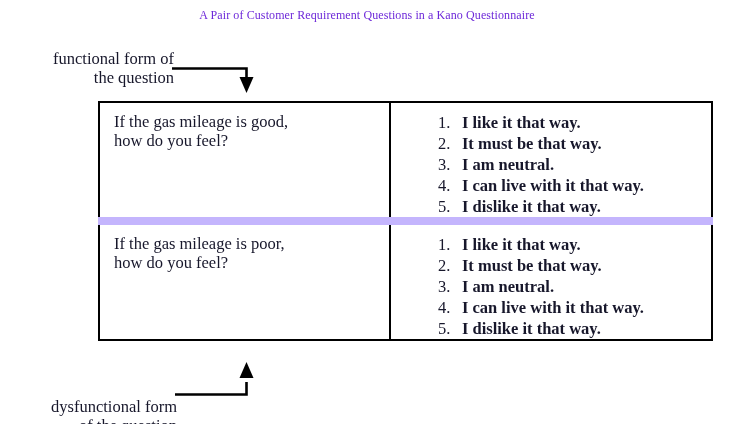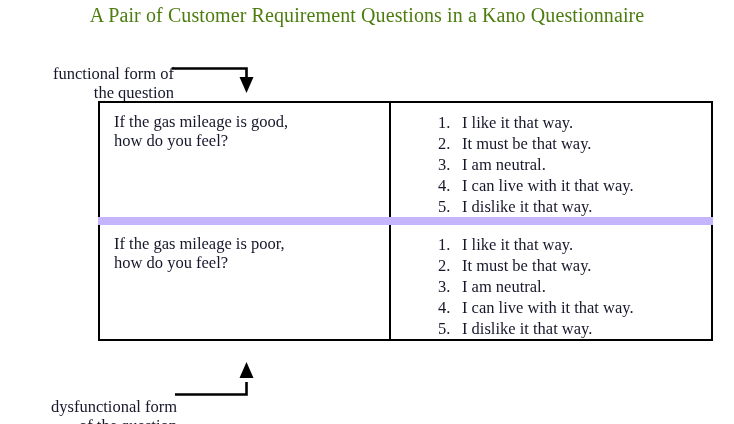--- a/index.html
+++ b/index.html
@@ -16,38 +16,38 @@
     overflow: hidden;
   }
 
   
   #figure-title {
     position: absolute;
     left: 0;
     top: 5px;
     width: 734px;
     text-align: center;
-    font-size: 20px;
+    font-size: 12px;
     line-height: 20px;
-    color: #4d7c0f;
+    color: #6d28d9;
     letter-spacing: 0.1px;
   }
 
   
   .annot-label {
     position: absolute;
     font-size: 16.5px;
     line-height: 19px;
     color: #17172b;
     text-align: right;
     white-space: pre-line;
   }
   #functional-label {
     left: 0px;
-    top: 64px;
+    top: 49px;
     width: 174px;
   }
   #dysfunctional-label {
     left: 0px;
     top: 397px;
     width: 177px;
   }
 
   
   #connector-layer {
@@ -108,20 +108,21 @@
     display: flex;
     padding-left: 47px;
   }
   .answer-num {
     width: 24px;
     flex: 0 0 24px;
   }
   .answer-text {
     flex: 0 1 auto;
     white-space: nowrap;
+    font-weight: bold;
   }
 </style>
 </head>
 <body>
 
 <div id="figure-title">A Pair of Customer Requirement Questions in a Kano Questionnaire</div>
 
 <div id="functional-label" class="annot-label">functional form of
 the question</div>
 

